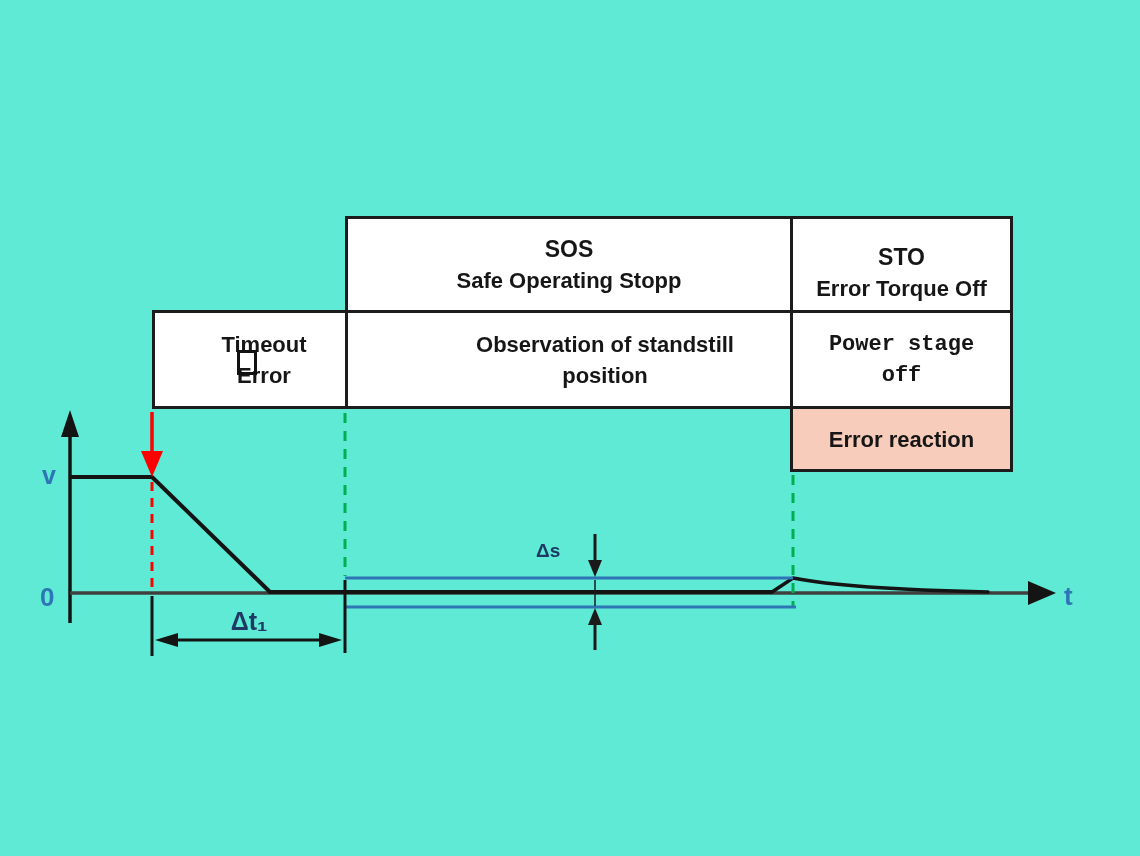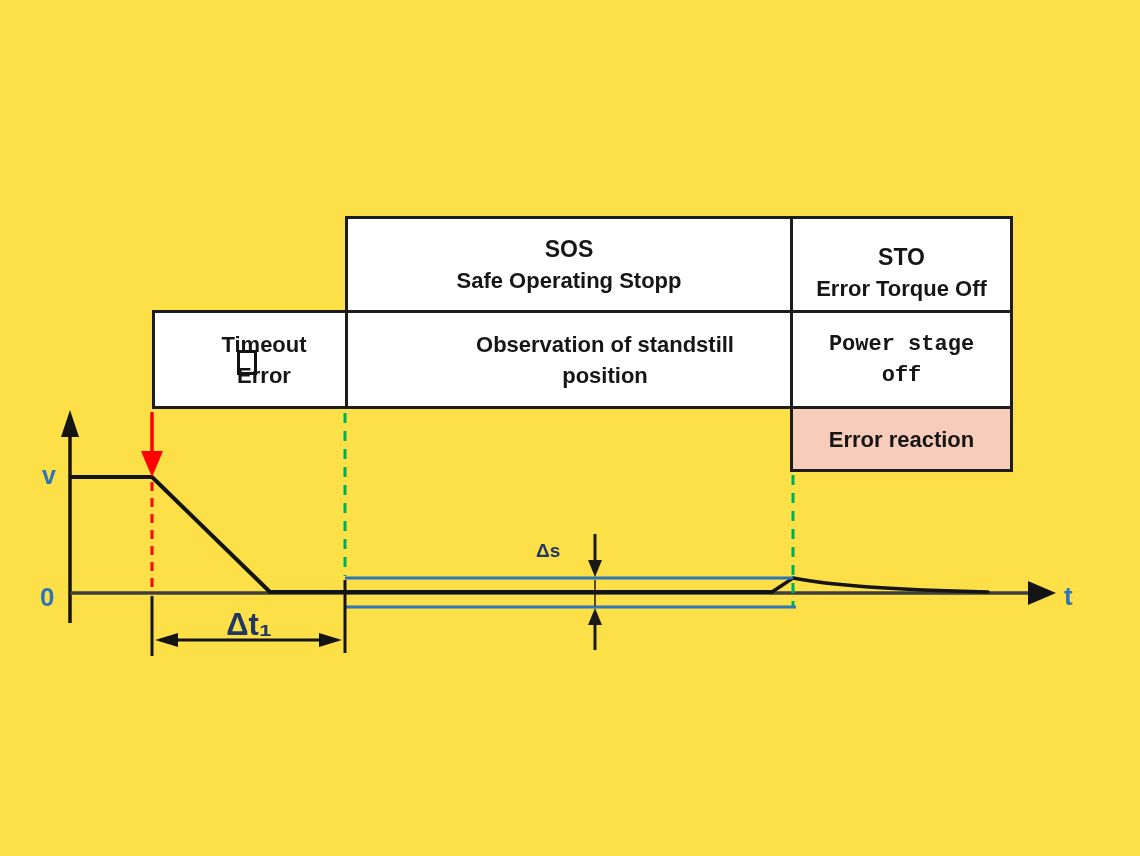--- a/index.html
+++ b/index.html
@@ -1,17 +1,17 @@
 <!DOCTYPE html>
 <html><head>
 <meta charset="utf-8">
 <style>
   html,body{margin:0;padding:0;background:#ffffff;}
   .stage{
-    position:relative;width:1140px;height:856px;background:#fde047;overflow:hidden;
+    position:relative;width:1140px;height:856px;background:#5eead4;overflow:hidden;
     font-family:"Liberation Sans","DejaVu Sans",sans-serif;
   }
   
   .cell{
     position:absolute;box-sizing:border-box;border:3px solid #1c1c1c;background:#ffffff;
     display:flex;flex-direction:column;align-items:center;justify-content:center;
     text-align:center;color:#161616;font-size:22px;font-weight:600;line-height:31px;
     z-index:3;
   }
   .c-sos    {left:345px;top:216px;width:448px;height:97px;}
@@ -30,21 +30,21 @@
   }
   
   .graph-svg{position:absolute;left:0;top:0;z-index:2;}
   .lbl{position:absolute;font-weight:700;z-index:5;white-space:nowrap;}
   .lbl-blue{color:#2e75b6;}
   .lbl-navy{color:#1f3864;}
   .lbl-v {left:42px;top:461px;font-size:25px;}
   .lbl-0 {left:40px;top:582px;font-size:26px;}
   .lbl-t {left:1064px;top:581px;font-size:26px;}
   .lbl-ds{left:536px;top:540px;font-size:19px;}
-  .lbl-dt{left:204px;top:607px;width:90px;text-align:center;font-size:31px;}
+  .lbl-dt{left:204px;top:607px;width:90px;text-align:center;font-size:25px;}
 </style>
 </head>
 <body>
 
 <div class="stage">
 
   <svg class="graph-svg" width="1140" height="856" viewBox="0 0 1140 856">
 
     <line x1="70" y1="428" x2="70" y2="623" stroke="#141414" stroke-width="3.5"></line>
     <polygon points="70,410 61,437 79,437" fill="#141414"></polygon>

